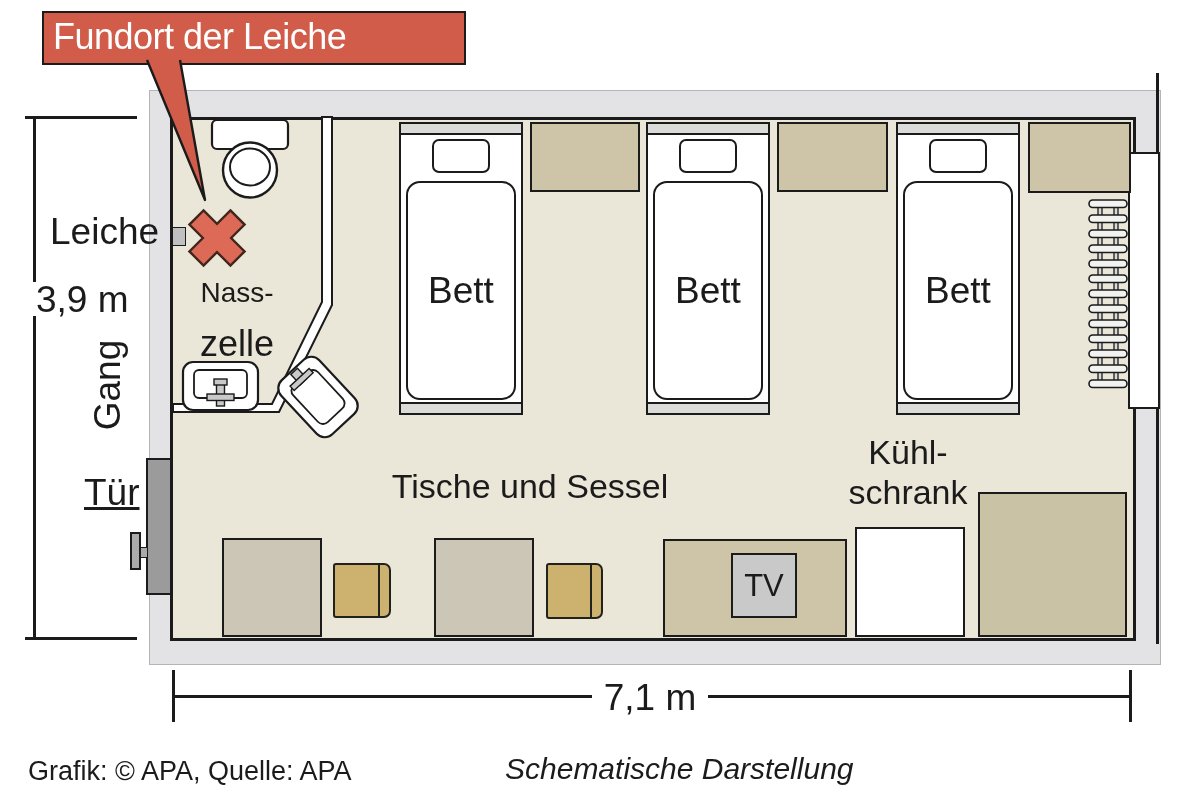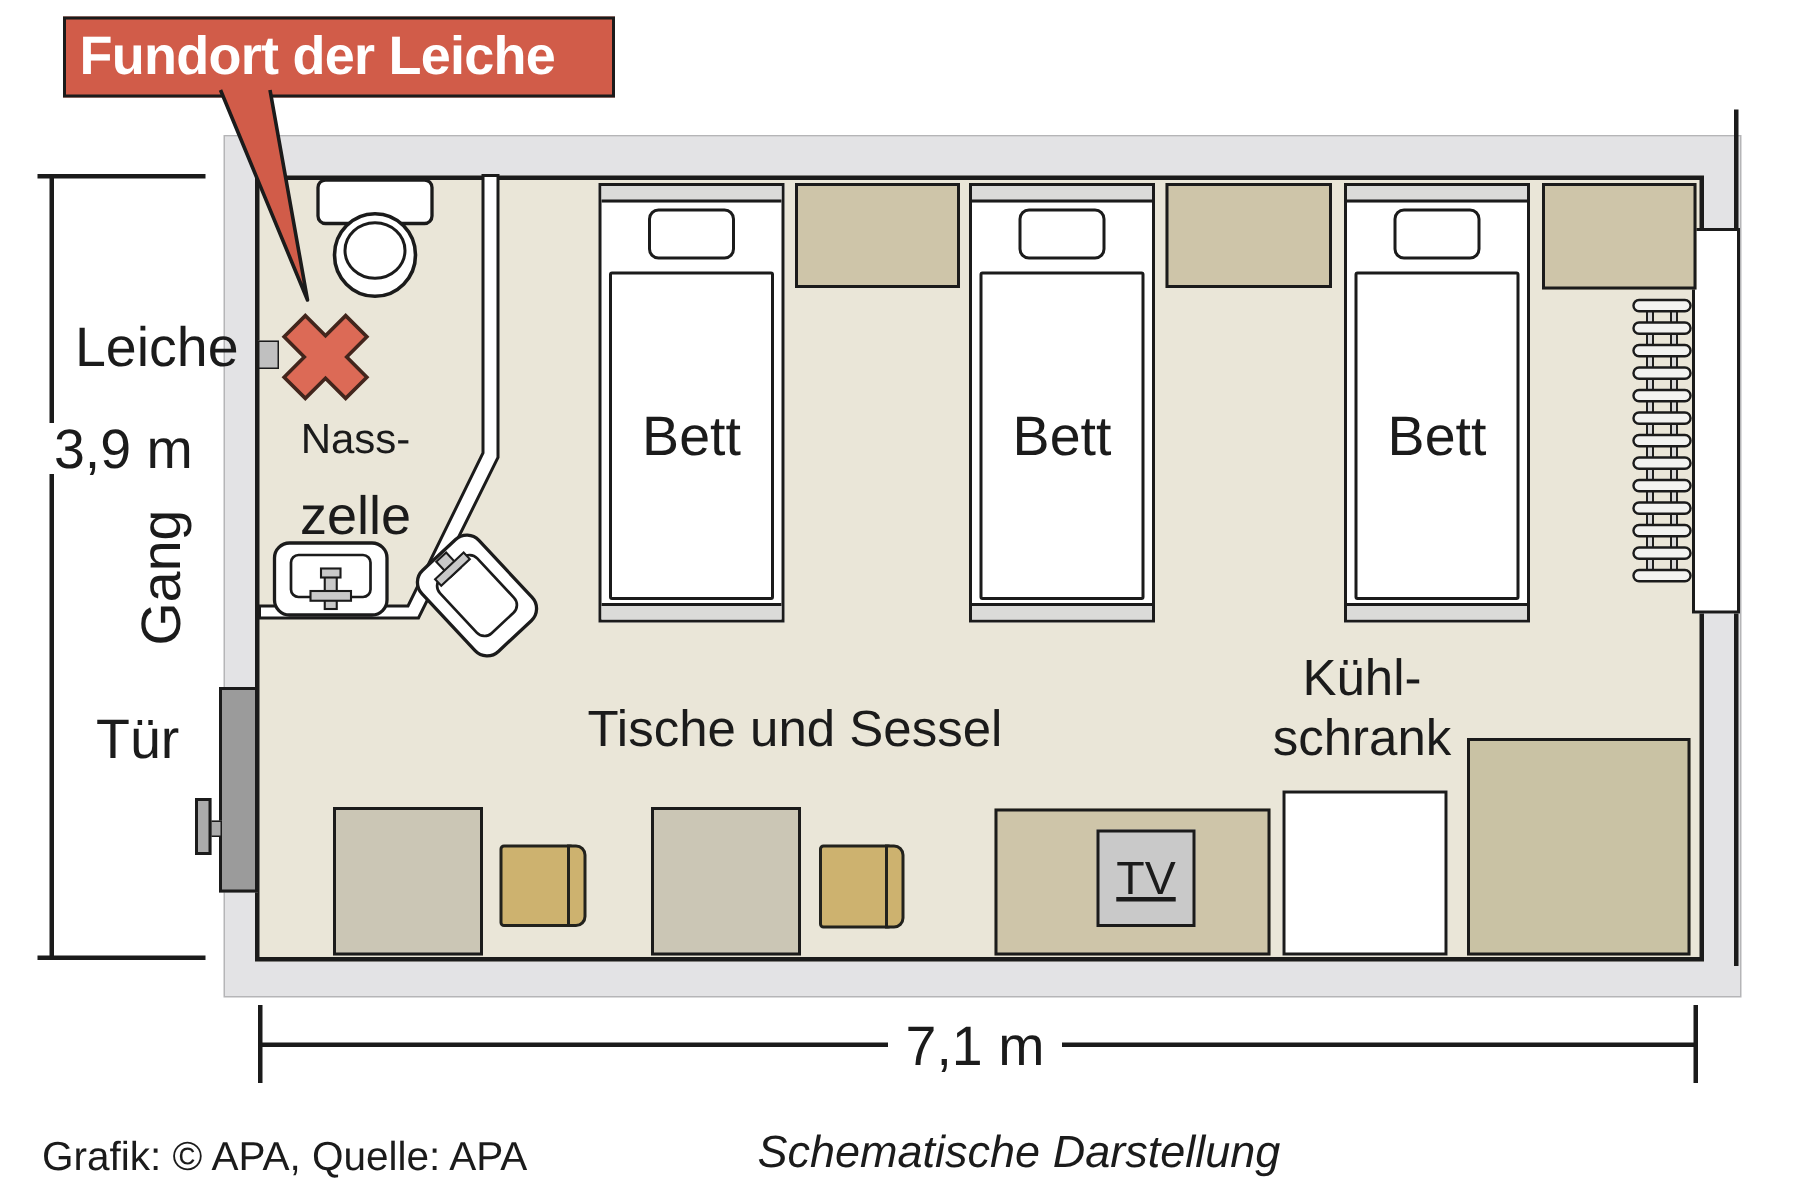--- a/index.html
+++ b/index.html
@@ -16,65 +16,65 @@
   .locker1{left:530px;top:122px;width:110px;height:70px;}
   .locker2{left:777px;top:122px;width:111px;height:70px;}
   .locker3{left:1028px;top:122px;width:103px;height:71px;}
   .bed{top:122px;width:124px;height:293px;background:#ffffff;border:2.5px solid #1b1b1b;box-sizing:border-box;}
   .bed1{left:399px;} .bed2{left:646px;} .bed3{left:896px;}
   .bed .strip-top{position:absolute;top:0;left:0;right:0;height:9px;background:#dbdbd9;border-bottom:2px solid #1b1b1b;}
   .bed .strip-bottom{position:absolute;bottom:0;left:0;right:0;height:9px;background:#dbdbd9;border-top:2px solid #1b1b1b;}
   .bed .pillow{position:absolute;top:15px;left:50%;transform:translateX(-50%);width:58px;height:34px;
                background:#fff;border:2.2px solid #1b1b1b;border-radius:7px;box-sizing:border-box;}
   .bed .mattress{position:absolute;left:5px;right:5px;top:57px;height:219px;background:#fff;border:2.5px solid #1b1b1b;
-                 border-radius:2px;box-sizing:border-box;display:flex;align-items:center;justify-content:center;
+                 border-radius:14px;box-sizing:border-box;display:flex;align-items:center;justify-content:center;
                  font-size:37px;}
   .table{background:#cbc6b5;border:2px solid #1b1b1b;box-sizing:border-box;}
   .table1{left:222px;top:538px;width:100px;height:99px;}
   .table2{left:434px;top:538px;width:100px;height:99px;}
   .tv-table{left:663px;top:539px;width:184px;height:98px;background:#cec5a9;border:2px solid #1b1b1b;box-sizing:border-box;}
   .tv{left:731px;top:553px;width:66px;height:65px;background:#c9c9c9;border:2.2px solid #1b1b1b;box-sizing:border-box;
-      display:flex;align-items:center;justify-content:center;font-size:31px;text-decoration:underline;}
+      display:flex;align-items:center;justify-content:center;font-size:31px;}
   .fridge{left:855px;top:527px;width:110px;height:110px;background:#ffffff;border:2.2px solid #1b1b1b;box-sizing:border-box;}
   .corner-table{left:978px;top:492px;width:149px;height:145px;background:#c9c2a4;border:2.2px solid #1b1b1b;box-sizing:border-box;}
   .chair{background:#cdb26f;border:2px solid #22221d;border-radius:3px;box-sizing:border-box;}
   .chair1{left:333px;top:563px;width:50px;height:55px;}
   .chair2{left:546px;top:563px;width:49px;height:56px;}
   .chair .back{position:absolute;right:-10px;top:-2px;bottom:-2px;width:13px;background:#cdb26f;
                border:2px solid #22221d;border-radius:0 7px 7px 0;box-sizing:border-box;}
   .door{left:146px;top:458px;width:26px;height:137px;background:#9b9b9b;border:2px solid #1b1b1b;box-sizing:border-box;}
   .door-handle{left:130px;top:532px;width:11px;height:38px;background:#ababab;border:2px solid #1b1b1b;box-sizing:border-box;}
   .door-stem{left:140px;top:547px;width:8px;height:11px;background:#ababab;border:1.5px solid #1b1b1b;box-sizing:border-box;}
   .hook{left:172px;top:227px;width:14px;height:19px;background:#c0c0c0;border:1.5px solid #1b1b1b;box-sizing:border-box;}
   
   .lbl{font-size:37px;line-height:1.1;white-space:nowrap;}
   .lbl-center{text-align:center;white-space:nowrap;}
   .haken{left:50px;top:212px;}
   .dim-h-text{left:36px;top:280px;}
   .gang{left:52px;top:365px;width:110px;height:40px;text-align:center;transform:rotate(-90deg);font-size:37px;}
-  .tuer{left:64px;top:473px;}
+  .tuer{left:84px;top:473px;text-decoration:underline;}
   .nass1{left:157px;top:277px;width:160px;font-size:28px;}
   .nass2{left:157px;top:323px;width:160px;font-size:36px;}
   .tische{left:360px;top:467px;width:340px;font-size:34px;}
   .kuehl1{left:828px;top:433px;width:160px;font-size:34px;}
   .kuehl2{left:828px;top:473px;width:160px;font-size:34px;}
   
   .dim{background:#1b1b1b;}
   .dim-left-tick-top{left:25px;top:116px;width:112px;height:2.5px;}
   .dim-left-tick-bottom{left:25px;top:637px;width:112px;height:2.5px;}
   .dim-left-line1{left:33px;top:116px;width:2.5px;height:166px;}
   .dim-left-line2{left:33px;top:316px;width:2.5px;height:323px;}
   .dim-bottom-line1{left:174px;top:695px;width:418px;height:3px;}
   .dim-bottom-line2{left:708px;top:695px;width:423px;height:3px;}
   .dim-bottom-tick-left{left:172px;top:670px;width:2.5px;height:52px;}
   .dim-bottom-tick-right{left:1129px;top:670px;width:2.5px;height:52px;}
   .dim-w-text{left:592px;top:677px;width:116px;text-align:center;font-size:37px;}
   
-  .callout{left:42px;top:11px;width:368px;height:54px;background:#d15c49;border:2.5px solid #1b1b1b;box-sizing:border-box;
-           color:#ffffff;font-weight:bold;font-size:36px;line-height:47px;padding-left:9px;letter-spacing:-0.5px;}
+  .callout{left:42px;top:11px;width:424px;height:54px;background:#d15c49;border:2.5px solid #1b1b1b;box-sizing:border-box;
+           color:#ffffff;font-weight:normal;font-size:36px;line-height:47px;padding-left:9px;letter-spacing:-0.5px;}
   
   .overlay{left:0;top:0;width:1200px;height:800px;pointer-events:none;}
   
   .credit{left:28px;top:756px;font-size:27px;}
   .note{left:505px;top:752px;font-size:30px;font-style:italic;}
 </style>
 </head>
 <body>
 
 <div class="stage">

